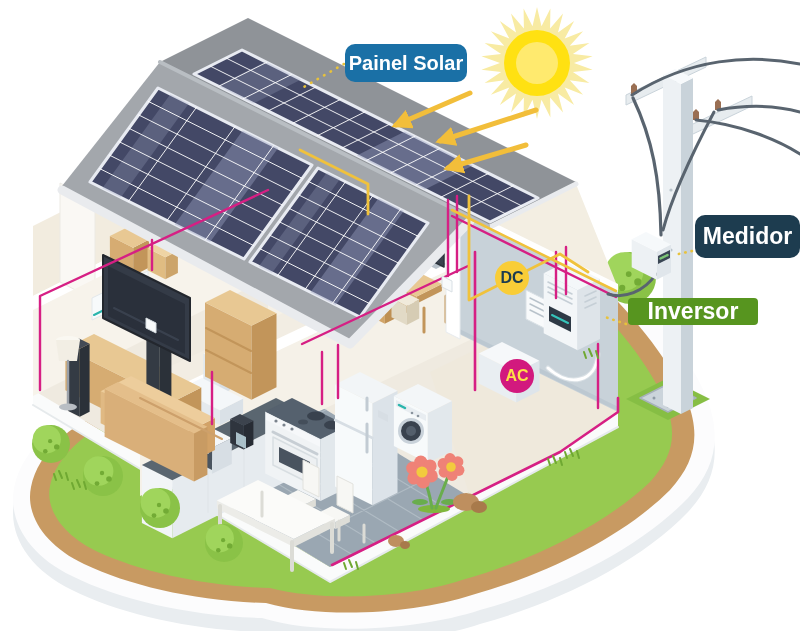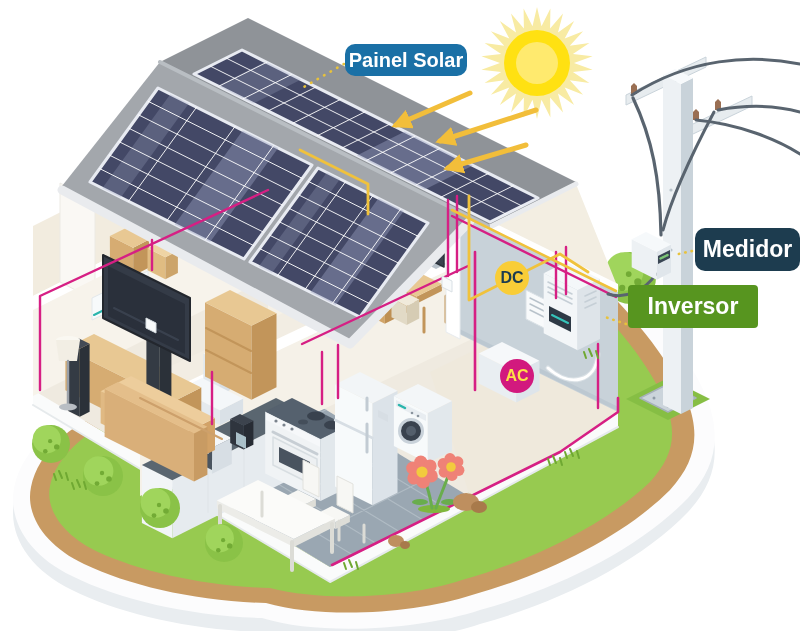--- a/index.html
+++ b/index.html
@@ -1,23 +1,23 @@
 <!DOCTYPE html>
 <html><head>
 <meta charset="utf-8">
 <style>
   html,body{margin:0;padding:0;background:#fff;}
   .stage{position:relative;width:800px;height:631px;overflow:hidden;background:#fff;
          font-family:"Liberation Sans",sans-serif;}
   .stage svg{position:absolute;left:0;top:0;}
   .pill{position:absolute;display:flex;align-items:center;justify-content:center;
         color:#fff;font-weight:700;white-space:nowrap;box-sizing:border-box;}
-  #pill-painel{left:345px;top:44px;width:122px;height:32px;border-radius:10px;font-size:20px;}
-  #pill-medidor{left:695px;top:228px;width:105px;height:43px;border-radius:10px;font-size:23px;}
-  #pill-inversor{left:628px;top:285px;width:130px;height:43px;border-radius:4px;font-size:23px;}
+  #pill-painel{left:345px;top:44px;width:122px;height:38px;border-radius:10px;font-size:20px;}
+  #pill-medidor{left:695px;top:215px;width:105px;height:43px;border-radius:10px;font-size:23px;}
+  #pill-inversor{left:628px;top:298px;width:130px;height:27px;border-radius:4px;font-size:23px;}
   .badge{position:absolute;width:34px;height:34px;border-radius:50%;display:flex;
          align-items:center;justify-content:center;font-weight:700;font-size:16px;}
   #badge-dc{left:495px;top:261px;color:#1D3C50;}
   #badge-ac{left:500px;top:359px;color:#fde047;}
 </style>
 </head>
 <body>
 
 <div class="stage">
   <svg id="scene" width="800" height="631" viewBox="0 0 800 631">

